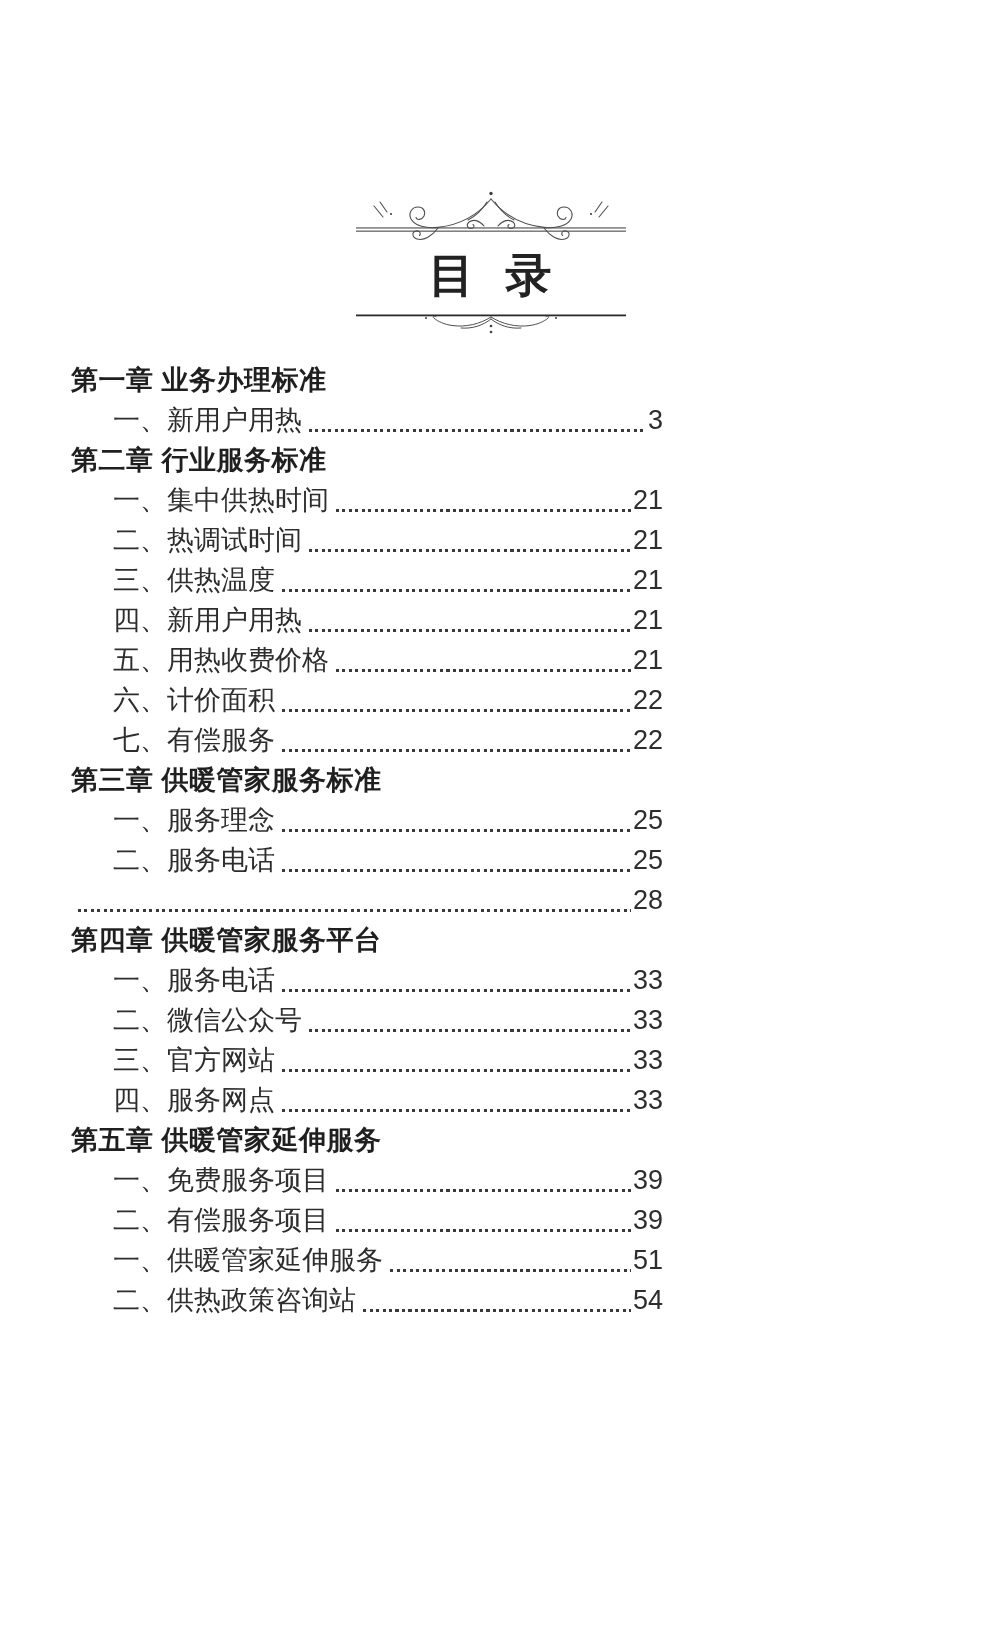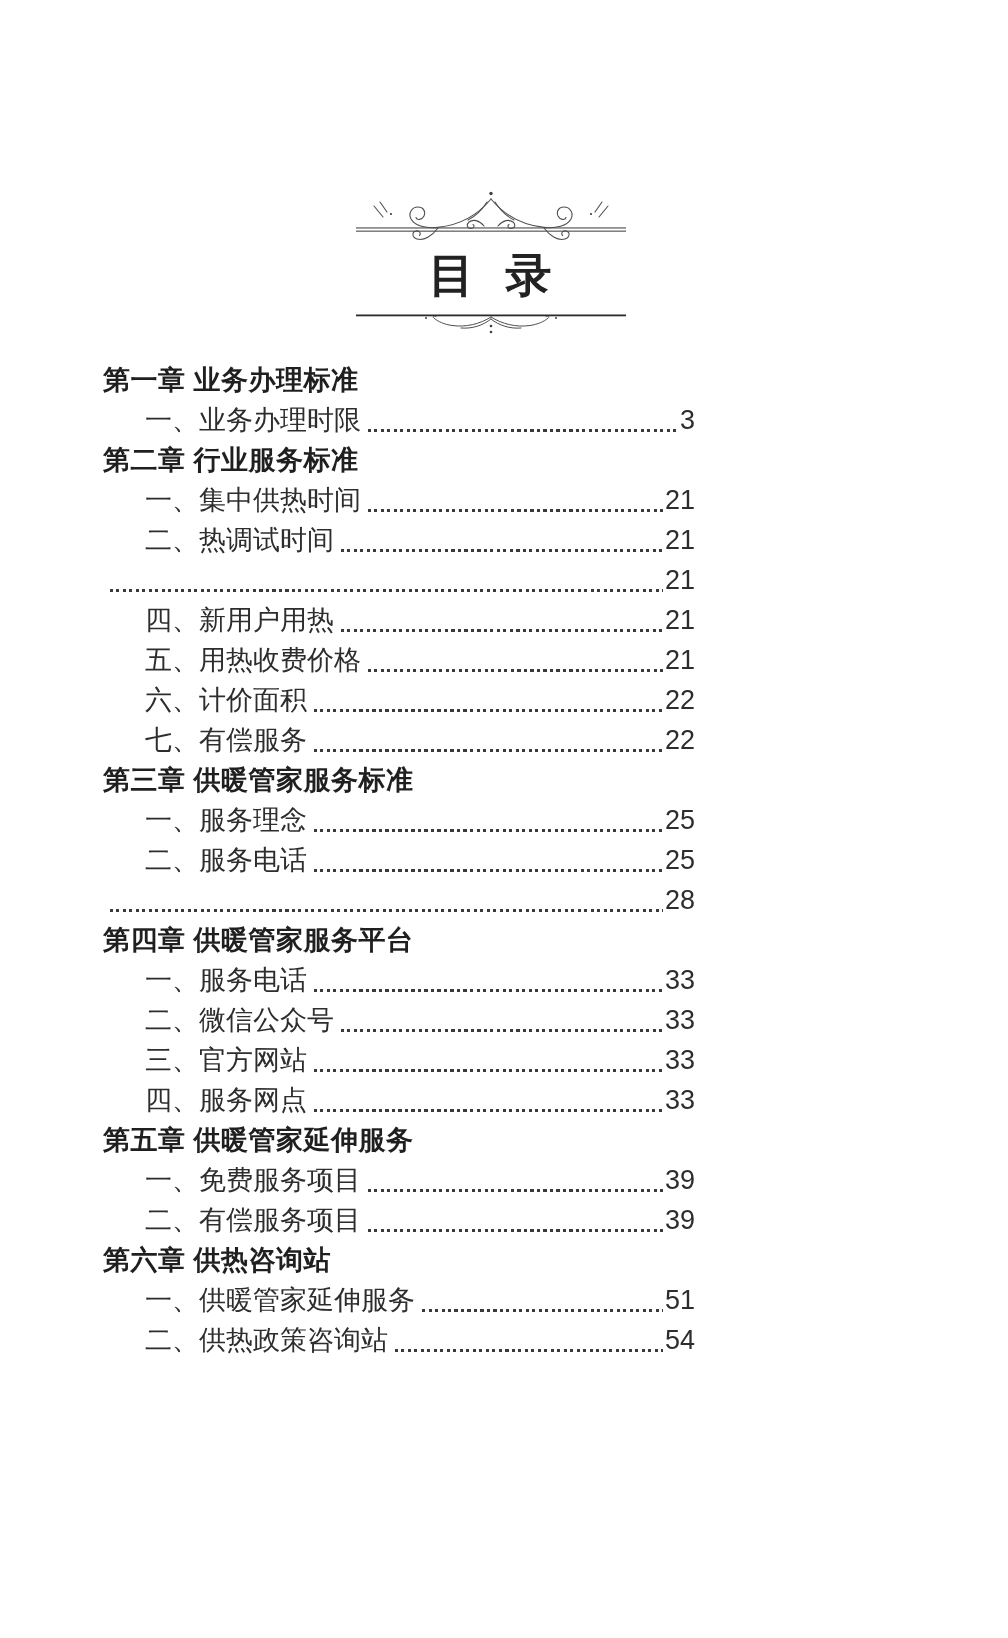--- a/index.html
+++ b/index.html
@@ -27,21 +27,21 @@
     line-height: 50px;
     font-weight: 700;
     color: #222222;
     letter-spacing: 2px;
     word-spacing: 14px;
     white-space: pre;
   }
   .ornament-bottom { margin-top: 13px; }
   .toc {
     margin-top: 25px;
-    margin-left: 103px;
+    margin-left: 71px;
     width: 592px;
     font-size: 27px;
     line-height: 40px;
   }
   .chapter-heading {
     font-weight: 700;
     color: #1f1f1f;
     letter-spacing: 0.5px;
   }
   .toc-item {
@@ -117,36 +117,37 @@
         <circle cx="200" cy="5" r="1"></circle>
         <circle cx="135" cy="13" r="1.3"></circle>
         <circle cx="135" cy="19" r="1.3"></circle>
       </g>
     </svg>
   </div>
 
   <div class="toc">
       <div class="chapter-heading">第一章 业务办理标准</div>
       <div class="toc-item">
-        <span class="item-label">一、业务办理时限</span>
+        <span class="item-label">一、新用户用热</span>
         <span class="leader"></span>
         <span class="page-num">3</span>
       </div>
       <div class="chapter-heading">第二章 行业服务标准</div>
       <div class="toc-item">
         <span class="item-label">一、集中供热时间</span>
         <span class="leader"></span>
         <span class="page-num">21</span>
       </div>
       <div class="toc-item">
         <span class="item-label">二、热调试时间</span>
         <span class="leader"></span>
         <span class="page-num">21</span>
       </div>
       <div class="toc-item">
+        <span class="item-label">三、供热温度</span>
         <span class="leader"></span>
         <span class="page-num">21</span>
       </div>
       <div class="toc-item">
         <span class="item-label">四、新用户用热</span>
         <span class="leader"></span>
         <span class="page-num">21</span>
       </div>
       <div class="toc-item">
         <span class="item-label">五、用热收费价格</span>
@@ -203,21 +204,20 @@
       <div class="toc-item">
         <span class="item-label">一、免费服务项目</span>
         <span class="leader"></span>
         <span class="page-num">39</span>
       </div>
       <div class="toc-item">
         <span class="item-label">二、有偿服务项目</span>
         <span class="leader"></span>
         <span class="page-num">39</span>
       </div>
-      <div class="chapter-heading">第六章 供热咨询站</div>
       <div class="toc-item">
         <span class="item-label">一、供暖管家延伸服务</span>
         <span class="leader"></span>
         <span class="page-num">51</span>
       </div>
       <div class="toc-item">
         <span class="item-label">二、供热政策咨询站</span>
         <span class="leader"></span>
         <span class="page-num">54</span>
       </div>

